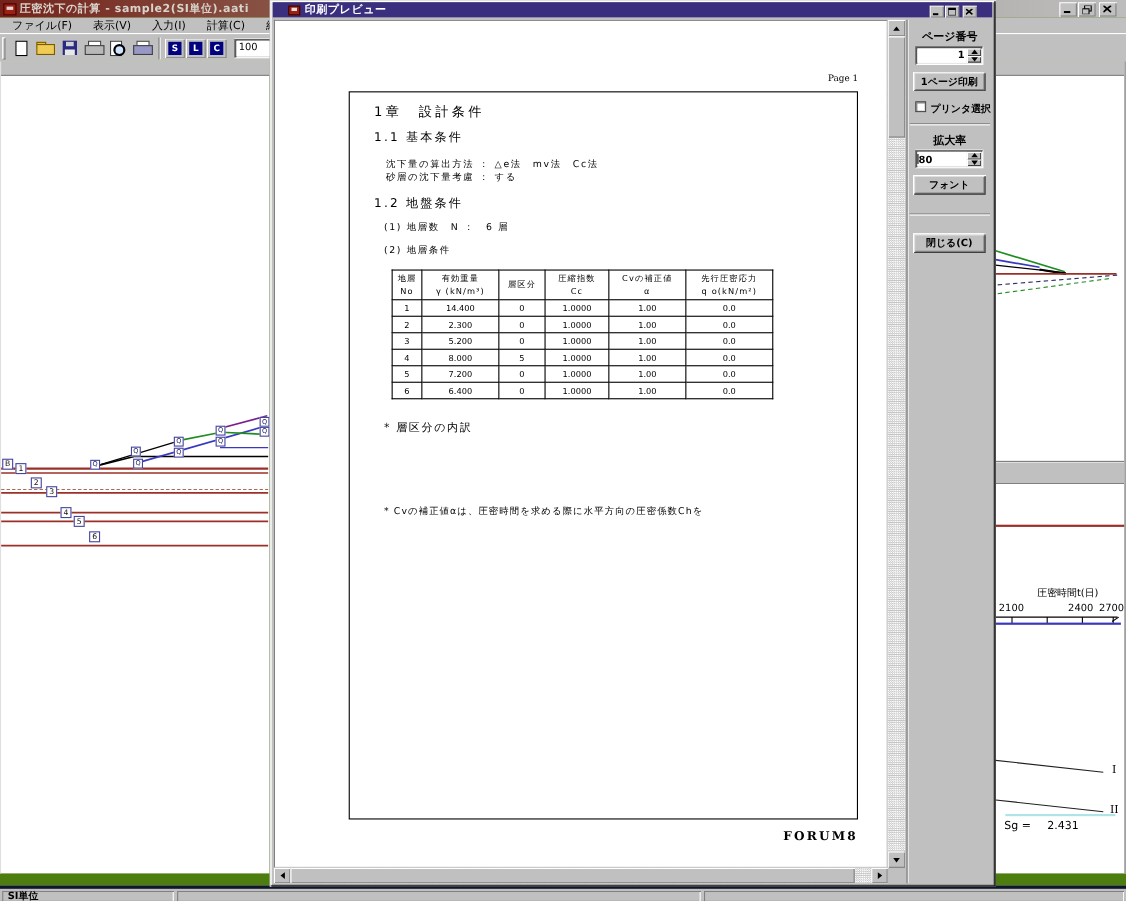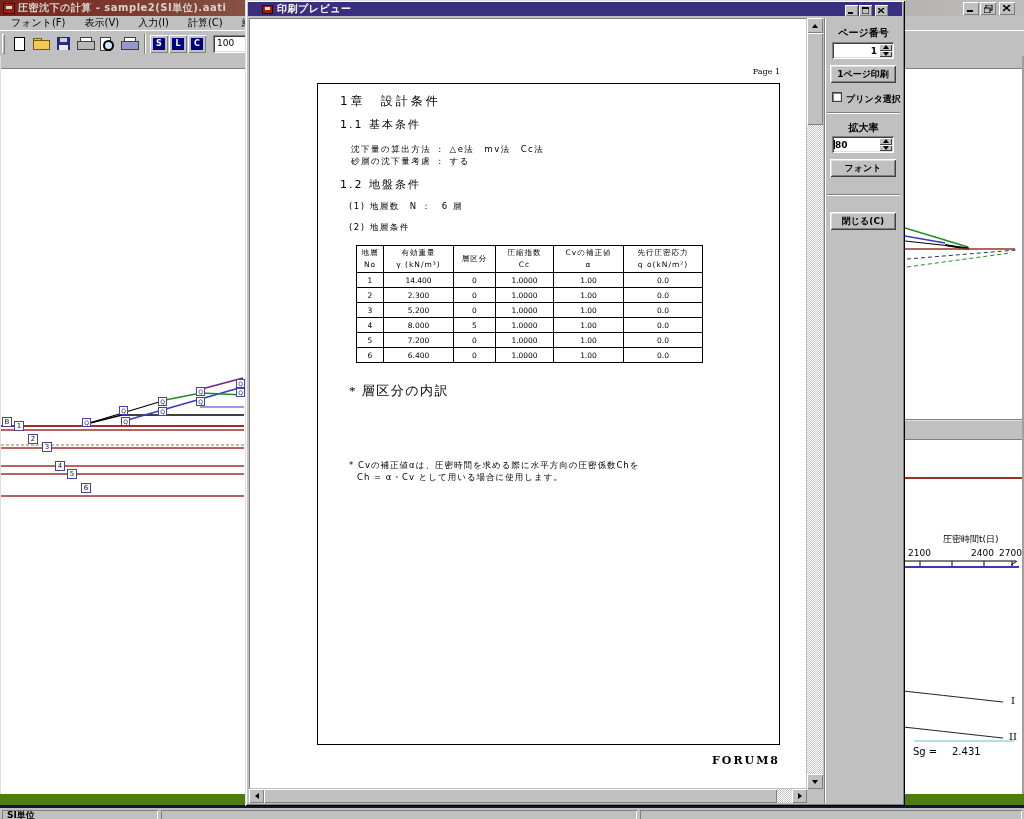--- a/index.html
+++ b/index.html
@@ -135,21 +135,21 @@
   .doc-frame { position:absolute; left:67px; top:64px; width:463px; height:662px; border:1px solid #000; }
   .d-chapter { position:absolute; left:90px; top:74px; font-size:12px; letter-spacing:3px; }
   .d-sec { position:absolute; font-size:11px; letter-spacing:2px; }
   .d-line { position:absolute; font-size:8.5px; letter-spacing:1.5px; }
   .layer-table { position:absolute; left:106px; top:226px; border-collapse:collapse; table-layout:fixed;
     font-size:7.5px; }
   .layer-table th, .layer-table td { border:1px solid #000; text-align:center; vertical-align:middle;
     font-weight:normal; padding:0; height:15px; white-space:nowrap; overflow:hidden; }
   .layer-table th { height:27px; }
   .layer-table th div { line-height:12px; letter-spacing:1px; }
-  .note-label { position:absolute; left:99px; top:363px; font-size:13px; letter-spacing:1.5px;font-family:Liberation Serif, serif; }
+  .note-label { position:absolute; left:99px; top:363px; font-size:10px; letter-spacing:1.5px; }
   .note-items { position:absolute; left:157px; top:363px; font-size:8.5px; letter-spacing:1.5px; }
   .note-items div { height:11.8px; line-height:11.8px; }
   .note2 { position:absolute; left:99px; top:440px; font-size:8.5px; letter-spacing:1px; }
   .note2 div { height:12px; line-height:12px; }
   .note2 div + div { padding-left:8px; }
   .d-footer { position:absolute; left:433px; top:735px; width:97px; text-align:right;
     font-family:"DejaVu Serif","Liberation Serif",serif; font-weight:bold; font-size:11px; letter-spacing:2px; }
   
   .sidepanel { position:absolute; right:0; top:2px; width:78px; bottom:0; background:#c0c0c0;
     border-left:1px solid #808080; box-shadow: inset 1px 0 0 #ffffff; font-weight: bold; }
@@ -197,21 +197,21 @@
       </span>
       <span class="wbtn raised-thin gap">
         <svg width="8" height="7">
             <path d="M0,0 L7,6 M7,0 L0,6" stroke="#000" stroke-width="1.6"></path>
           </svg>
       </span>
     </span>
   </div>
 
   <div class="menubar">
-      <span class="menu-item">フォント(F)</span>
+      <span class="menu-item">ファイル(F)</span>
       <span class="menu-item">表示(V)</span>
       <span class="menu-item">入力(I)</span>
       <span class="menu-item">計算(C)</span>
       <span class="menu-item">結果確認(R)</span>
     </div>
 
   <div class="toolbar">
     <span class="tgrip"></span>
     <span class="tbtn">
         <span class="g-new"></span>
@@ -456,21 +456,20 @@
                     <td>1.0000</td>
                     <td>1.00</td>
                     <td>0.0</td>
                   </tr>
                 </tbody>
             </table>
 
             <div class="note-label">* 層区分の内訳</div>
             <div class="note2">
                 <div>* Cvの補正値αは、圧密時間を求める際に水平方向の圧密係数Chを</div>
-                <div>Ch = α・Cv として用いる場合に使用します。</div>
               </div>
             <div class="d-footer">FORUM8</div>
           </div>
         </div>
 
         <div class="vsb dither">
           <span class="sb-btn up raised-thin">
               <span class="tri-up"></span>
             </span>
           <span class="thumb raised-thin"></span>

